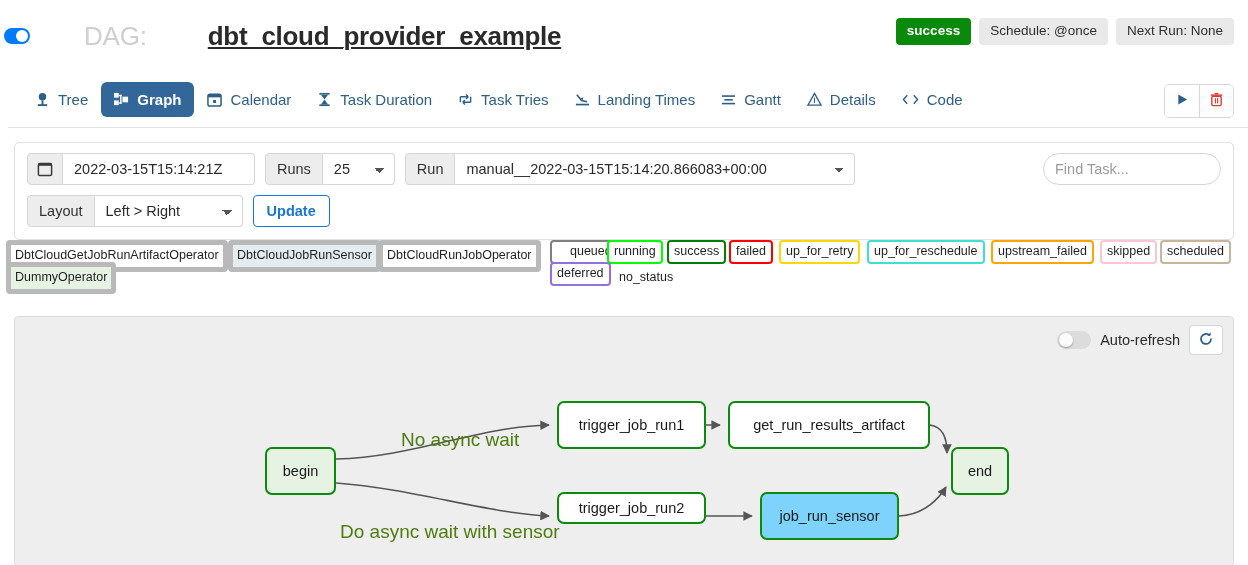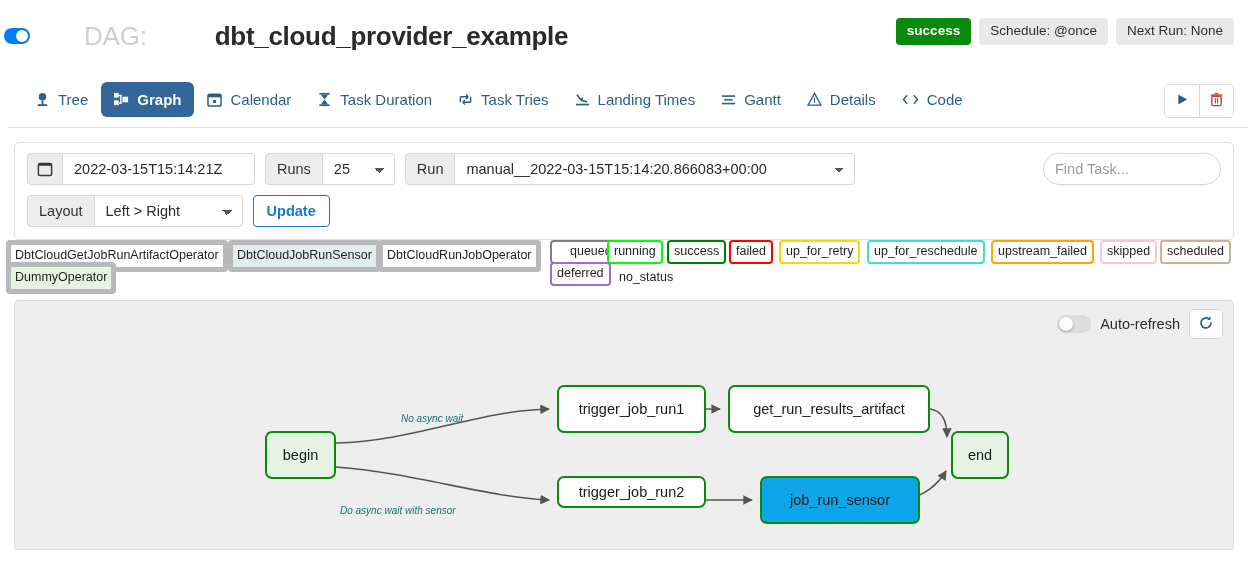--- a/index.html
+++ b/index.html
@@ -37,22 +37,23 @@
   .dag-label {
     font-size: 26px;
     color: #cfcfcf;
     font-weight: 400;
     letter-spacing: -0.2px;
   }
   .dag-name {
     font-size: 26px;
     font-weight: 700;
     color: #2a2a2a;
-    margin-left: 23px;
+    margin-left: 16px;
     letter-spacing: -0.3px;
+    text-decoration: underline;
   }
   .header-badges {
     position: absolute;
     right: 14px; top: 18px;
     display: flex; align-items: center; gap: 8px;
   }
   .badge {
     font-size: 13.5px;
     border-radius: 4px;
     padding: 5px 11px 6px;
@@ -193,21 +194,21 @@
     border: 5px solid #f97316;
     background: #fff;
     color: #1f1f1f;
     white-space: nowrap;
   }
   .chip.nb { border-color: transparent; background: transparent; }
 
   
   .graph {
     position: relative;
-    margin: 2px 14px 0;
+    margin: 18px 14px 0;
     border: 1px solid #dcdcdc;
     border-radius: 4px;
     background: #eeeeee;
     height: 250px;
     overflow: hidden;
   }
   .graph-toolbar {
     position: absolute;
     right: 10px; top: 8px;
     display: flex; align-items: center; gap: 9px;
@@ -246,25 +247,24 @@
     background: #ffffff;
     display: flex; align-items: center; justify-content: center;
     font-size: 14.5px;
     color: #1a1a1a;
     cursor: pointer;
     z-index: 2;
     white-space: nowrap;
   }
   .edge-label {
     position: absolute;
-    font-size: 10px;
-    color: #0f766e;
+    font-size: 19px;
+    color: #4d7c0f;
     z-index: 2;
     white-space: nowrap;
-    font-style: italic;
   }
 </style>
 </head>
 <body>
 
 <div class="header">
   <div class="dag-toggle">
     <div class="knob"></div>
   </div>
   <span class="dag-label">DAG:</span>
@@ -497,19 +497,19 @@
       <path d="M884 199 C 910 198, 925 180, 931 170"></path>
     </g>
   </svg>
 
   <div id="graph-nodes">
       <div class="node" style="left: 250px; top: 130px; width: 71px; height: 48px; background: rgb(230, 243, 227); border-color: rgb(12, 138, 12);">begin</div>
       <div class="node" style="left: 542px; top: 84px; width: 149px; height: 48px; background: rgb(255, 255, 255); border-color: rgb(12, 138, 12);">trigger_job_run1</div>
       <div class="node" style="left: 713px; top: 84px; width: 202px; height: 48px; background: rgb(255, 255, 255); border-color: rgb(12, 138, 12);">get_run_results_artifact</div>
       <div class="node" style="left: 936px; top: 130px; width: 58px; height: 48px; background: rgb(230, 243, 227); border-color: rgb(12, 138, 12);">end</div>
       <div class="node" style="left: 542px; top: 175px; width: 149px; height: 32px; background: rgb(255, 255, 255); border-color: rgb(12, 138, 12);">trigger_job_run2</div>
-      <div class="node" style="left: 745px; top: 175px; width: 160px; height: 48px; background: #0ea5e9; border-color: rgb(12, 138, 12);">job_run_sensor</div>
+      <div class="node" style="left: 745px; top: 175px; width: 139px; height: 48px; background: #7dd3fc; border-color: rgb(12, 138, 12);">job_run_sensor</div>
     </div>
   <div id="graph-edge-labels">
       <div class="edge-label" style="left: 386px; top: 112px;">No async wait</div>
       <div class="edge-label" style="left: 325px; top: 204px;">Do async wait with sensor</div>
     </div>
 </div>
 
 </body></html>

